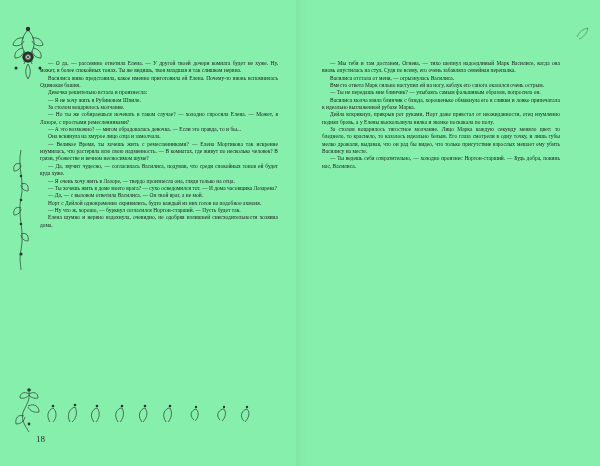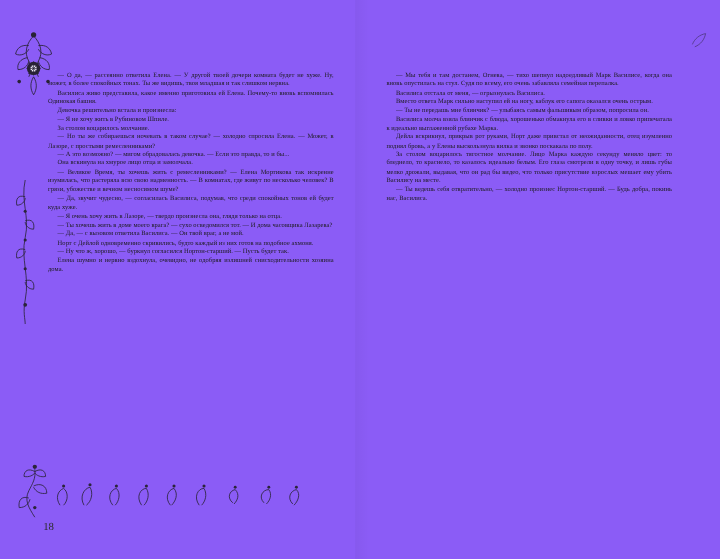--- a/index.html
+++ b/index.html
@@ -10,21 +10,21 @@
   body {
     width: 600px;
     height: 466px;
     overflow: hidden;
     font-family: "Liberation Serif", serif;
   }
   .book {
     position: relative;
     width: 600px;
     height: 466px;
-    background: #8b5cf6;
+    background: #86efac;
   }
   
   .gutter {
     position: absolute;
     left: 296px;
     top: 0;
     width: 12px;
     height: 466px;
     background: linear-gradient(to right, rgba(0,0,0,0.035), rgba(0,0,0,0.0));
     pointer-events: none;

